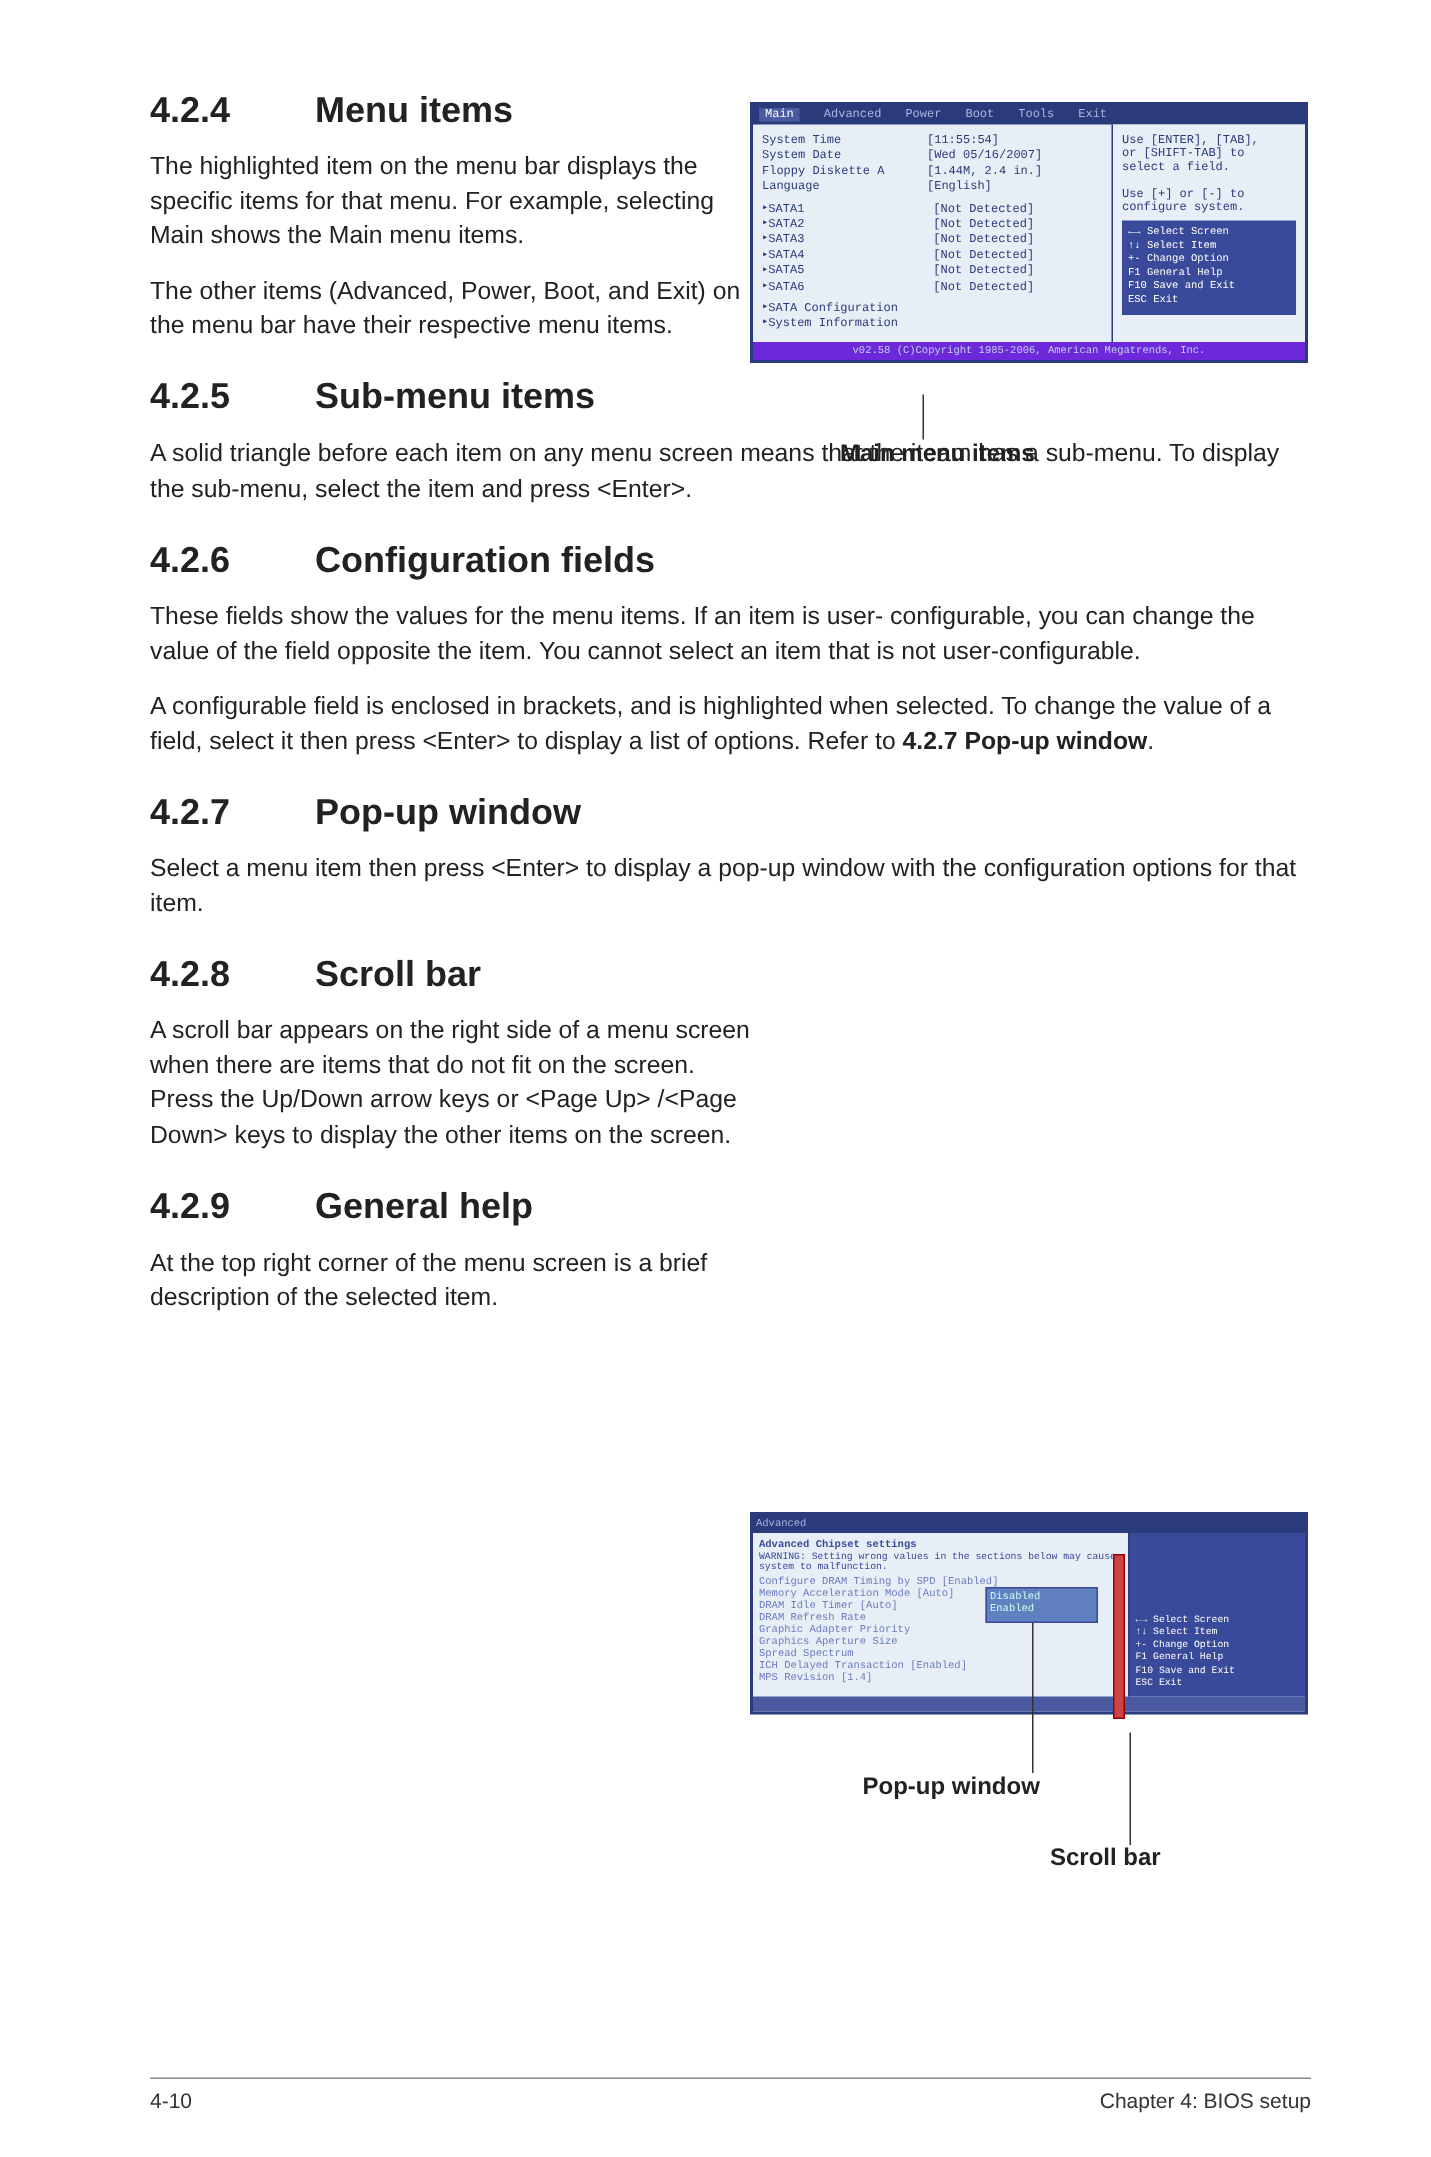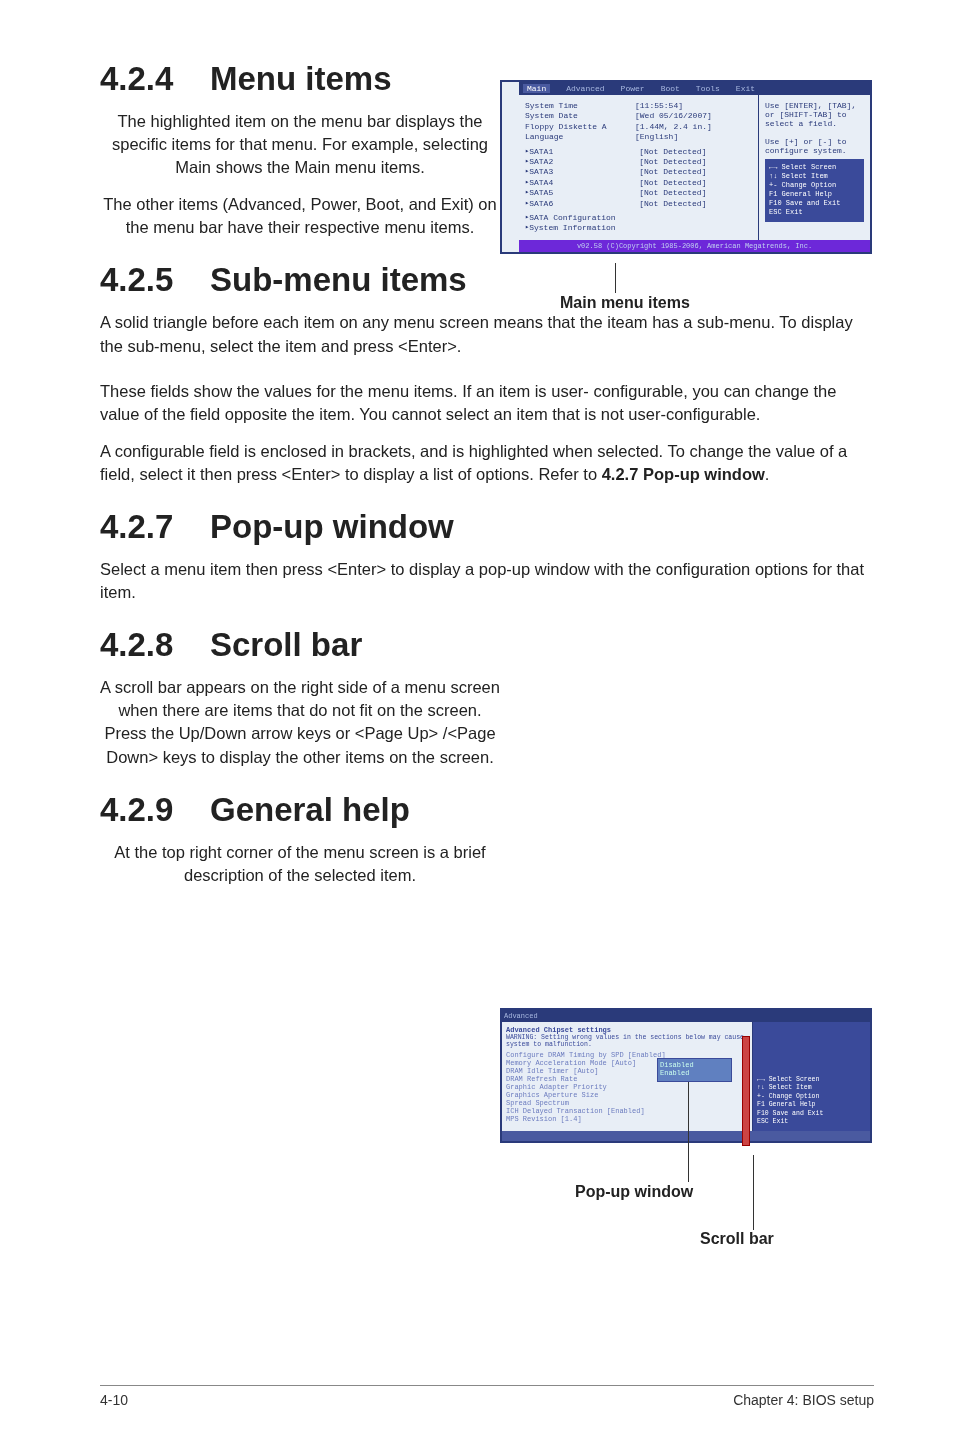--- a/index.html
+++ b/index.html
@@ -6,44 +6,43 @@
   body {
     width: 954px;
     height: 1438px;
     background: #fff;
     font-family: Arial, Helvetica, sans-serif;
     color: #222;
     position: relative;
     padding: 60px 80px 0 100px;
   }
   .section-heading {
-    font-size: 33px;
+    font-size: 24px;
     font-weight: bold;
     margin-bottom: 12px;
   }
   .section-heading .num { display: inline-block; width: 110px; }
   .body-text {
     font-size: 16.5px;
     line-height: 1.4;
     margin-bottom: 14px;
   }
-  .narrow { width: 400px; text-align: center; }
+  .narrow { width: 400px; }
   .section-block { margin-bottom: 22px; }
 
   
   .bios1 {
     position: absolute;
-    top: 80px;
+    top: 68px;
     left: 500px;
     width: 372px;
     border: 2px solid #2a3a7a;
     font-family: "Courier New", monospace;
     font-size: 8px;
     background: #e8eef6;
-    padding-left: 17px;
   }
   .bios1 .titlebar {
     background: #2a3a7a;
     color: #fff;
     padding: 2px 4px;
     display: flex;
     gap: 16px;
   }
   .bios1 .titlebar .tab { color: #a8b8e0; }
   .bios1 .titlebar .active { color: #fff; background:#4a5aa0; padding:0 4px;}
@@ -213,20 +212,23 @@
 <div class="caption" style="top:294px; left:560px;">Main menu items</div>
 
 <div class="section-block" style="margin-top:4px;">
   <h2 class="section-heading">
     <span class="num">4.2.5</span><span>Sub-menu items</span>
   </h2>
   <p class="body-text">A solid triangle before each item on any menu screen means that the iteam has a sub-menu. To display the sub-menu, select the item and press &lt;Enter&gt;.</p>
 </div>
 
 <div class="section-block">
+  <h2 class="section-heading">
+    <span class="num">4.2.6</span><span>Configuration fields</span>
+  </h2>
   <p class="body-text">These fields show the values for the menu items. If an item is user- configurable, you can change the value of the field opposite the item. You cannot select an item that is not user-configurable.</p>
   <p class="body-text">
     <span>A configurable field is enclosed in brackets, and is highlighted when selected. To change the value of a field, select it then press &lt;Enter&gt; to display a list of options. Refer to </span><b>4.2.7 Pop-up window</b><span>.</span>
   </p>
 </div>
 
 <div class="section-block">
   <h2 class="section-heading">
     <span class="num">4.2.7</span><span>Pop-up window</span>
   </h2>

